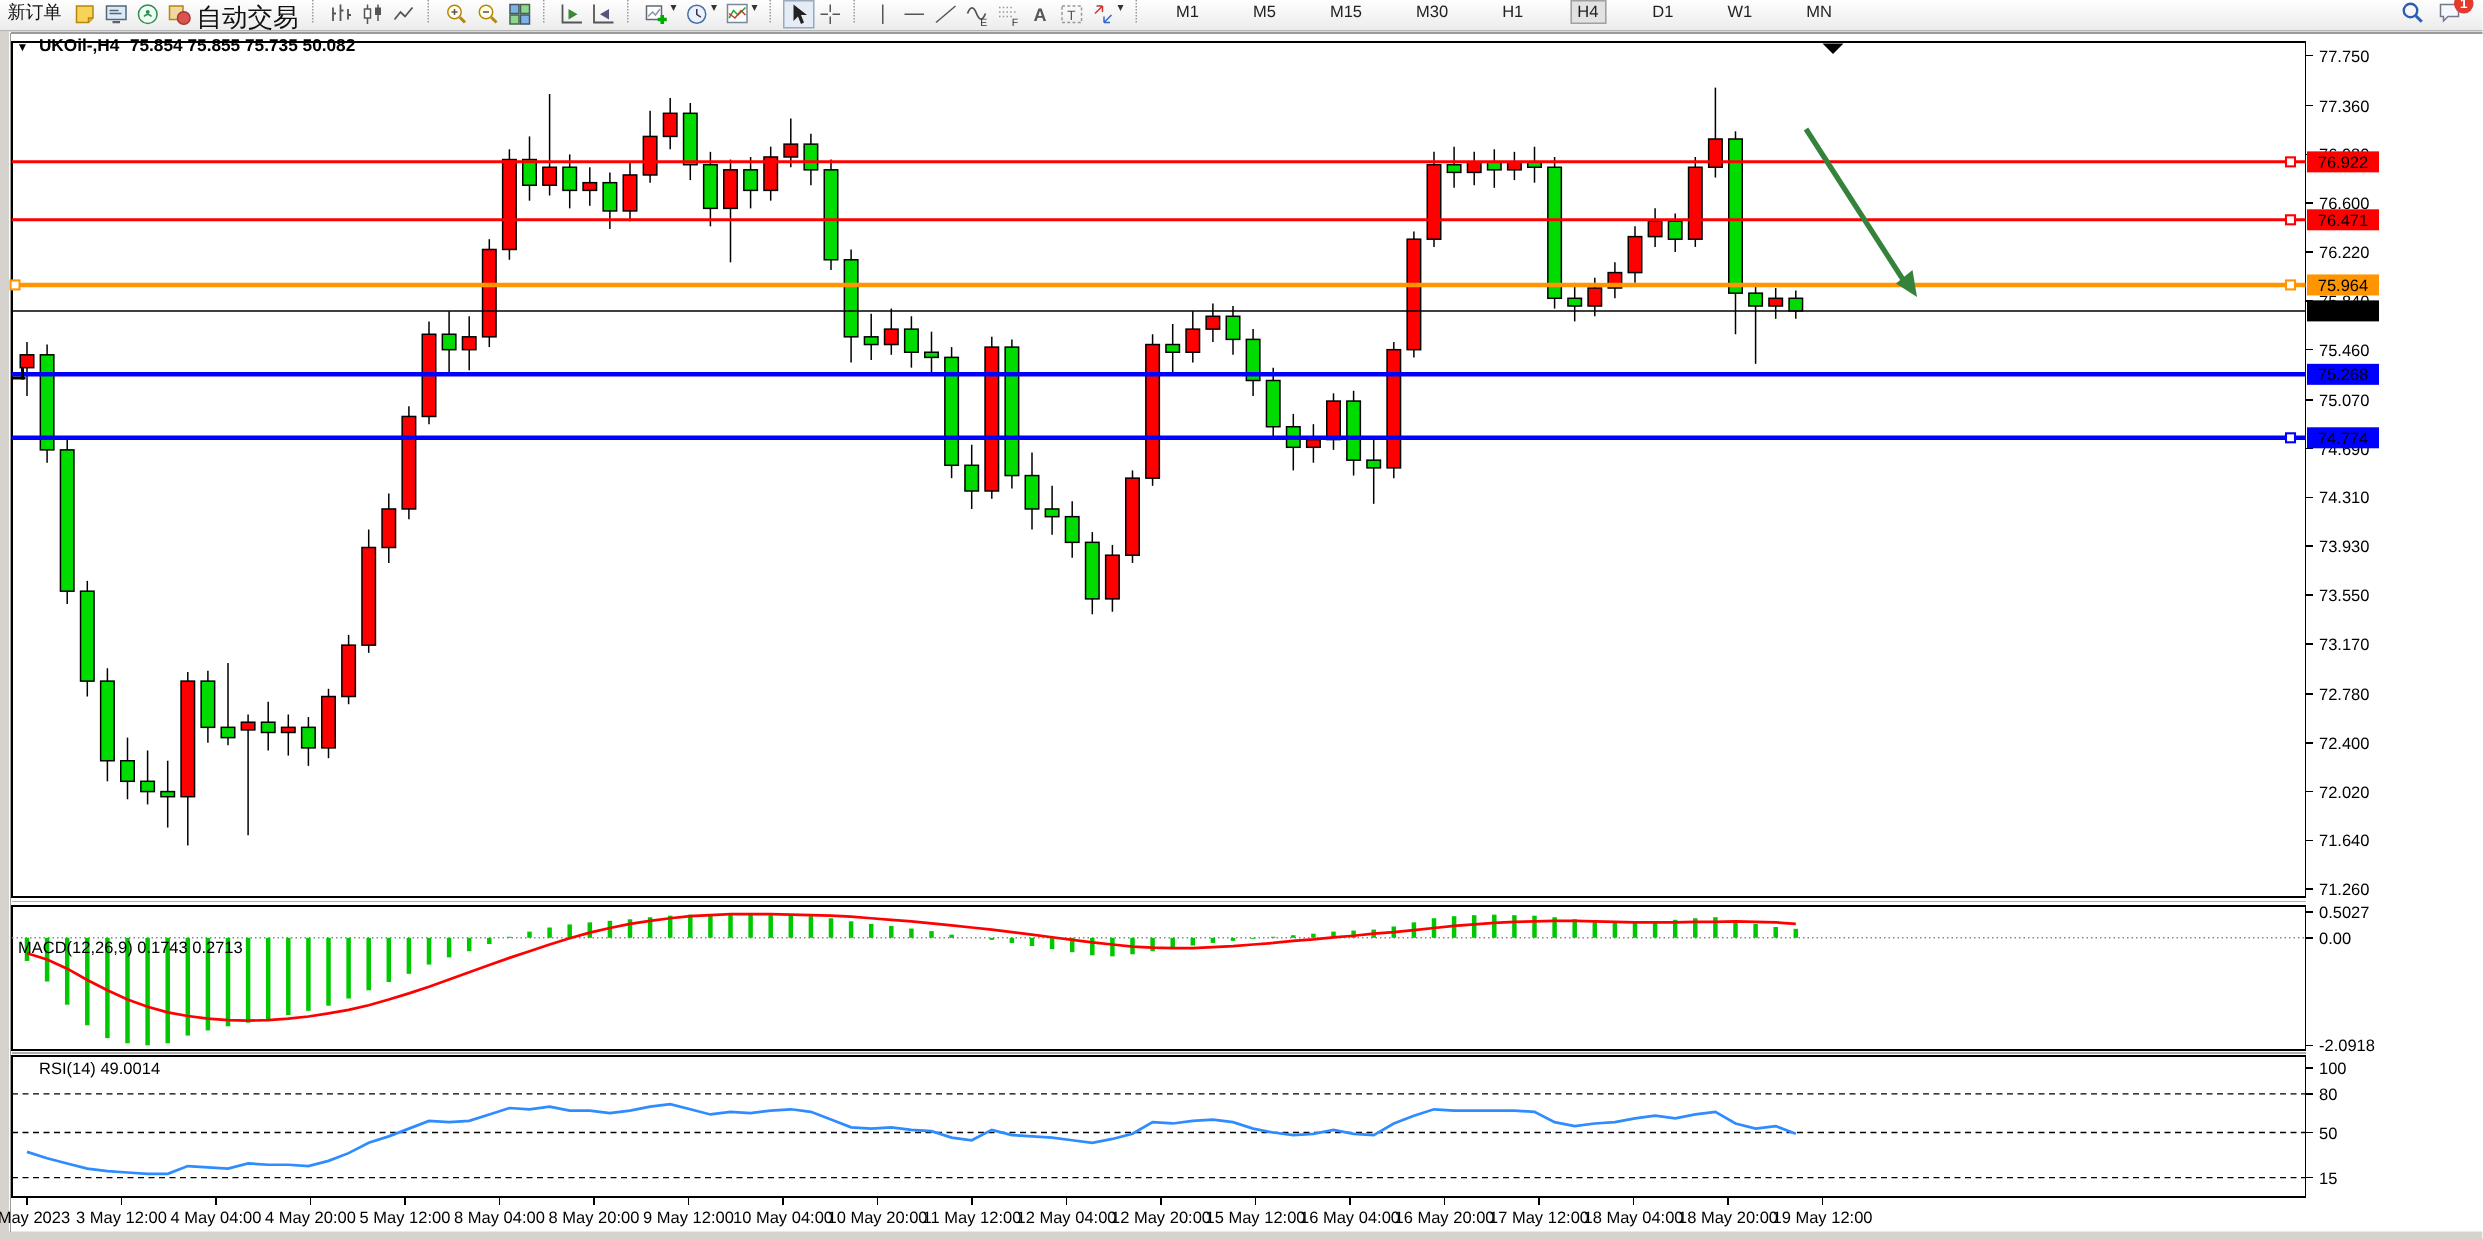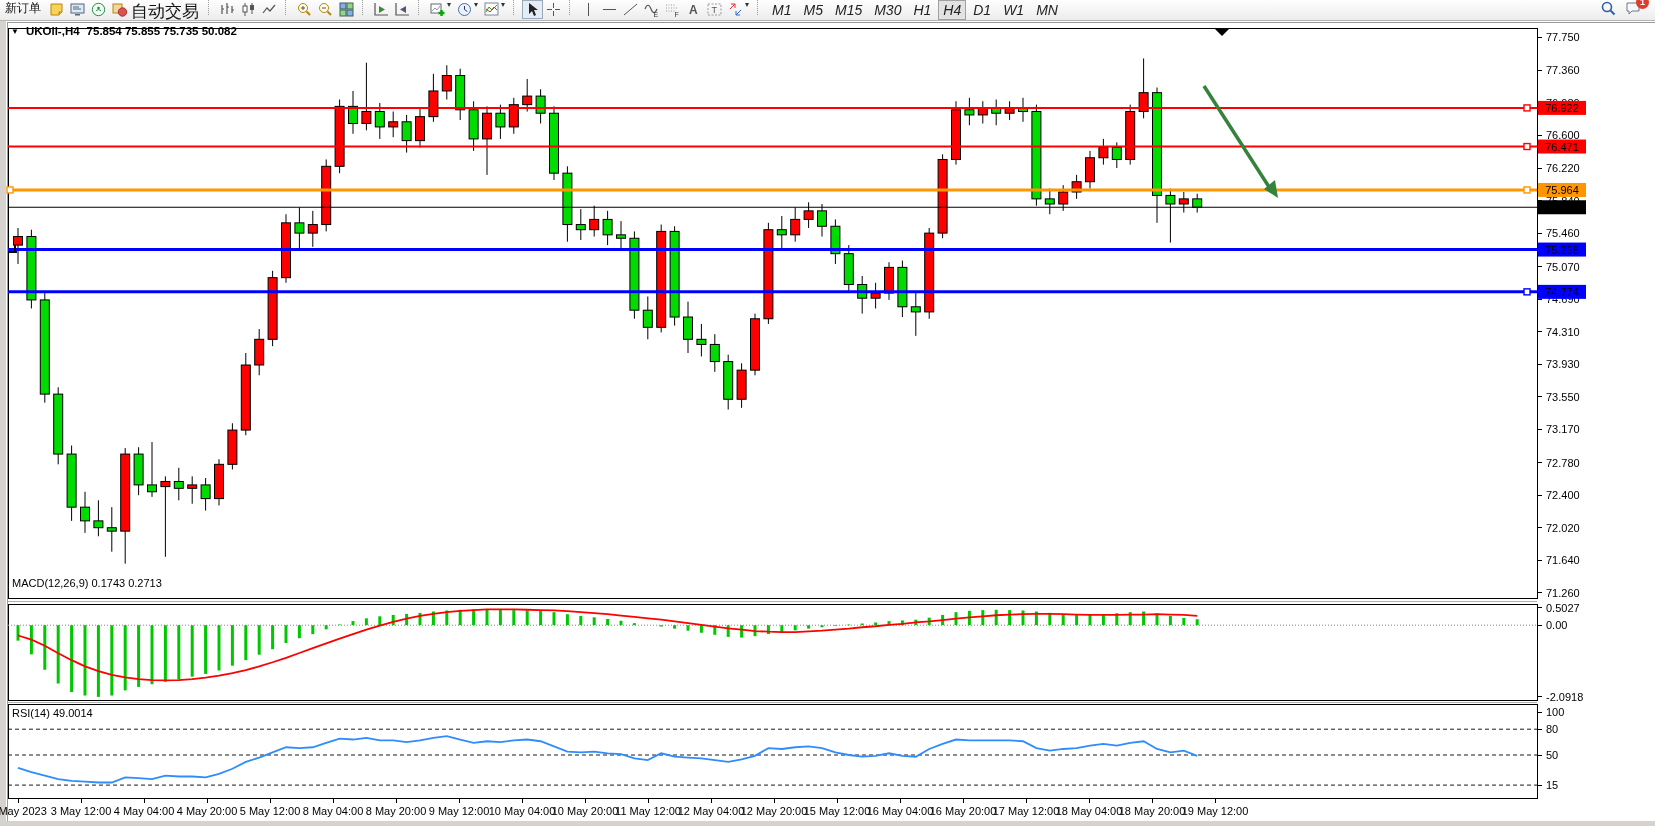--- a/index.html
+++ b/index.html
@@ -4,32 +4,32 @@
 <style>
   html,body{margin:0;padding:0;}
   body{width:1655px;height:826px;overflow:hidden;background:#fff;font-family:"Liberation Sans",sans-serif;position:relative;}
   #toolbar{position:absolute;top:0;left:0;width:1655px;height:21px;background:linear-gradient(#fefefe,#ececec);border-bottom:1px solid #b5b5b5;display:flex;align-items:flex-start;padding:0 3px;box-sizing:border-box;z-index:5;}
   .tbtn{font-size:12px;color:#111;padding:0 5px 0 2px;white-space:nowrap;cursor:default;}
   .ticon{width:21px;height:19px;display:flex;align-items:center;justify-content:center;}
   .ticon.active{background:#e6ecf5;border:1px solid #9ab;box-sizing:border-box;}
   .ticonlbl{font-size:17px;color:#111;margin:0 4px 0 1px;white-space:nowrap;}
   .caret{font-size:8px;color:#333;margin:0 3px 0 -1px;}
   .sep{width:4px;height:15px;border-left:1px dotted #9a9a9a;margin:0 4px 0 5px;}
-  .tf{font-size:14px;color:#222;padding:2px 5px;margin:0 1px;cursor:default;font-style:italic;}
+  .tf{font-size:11px;color:#222;padding:2px 5px;margin:0 13px;cursor:default;}
   .tf.active{background:#e2e2e2;border:1px solid #a0a0a0;padding:1px 4px;}
   .toolbar-right{margin-left:auto;display:flex;align-items:center;gap:8px;padding-right:10px;}
   .chat-wrap{position:relative;}
   .nbadge{position:absolute;top:-4px;right:-7px;background:#e23b2e;color:#fff;font-size:9px;font-weight:bold;border-radius:50%;width:13px;height:13px;line-height:13px;text-align:center;}
   #chart{position:absolute;top:0;left:0;z-index:1;}
   #chart text{font-family:"Liberation Sans",sans-serif;font-size:11px;fill:#000;}
   .overlay{position:absolute;z-index:3;font-size:11px;color:#000;white-space:nowrap;}
   .chart-title{top:25px;left:11px;font-weight:bold;font-size:11.5px;display:flex;gap:7px;align-items:center;}
   .chart-title .tri{font-size:8px;}
-  .macd-label{top:577px;left:12px;}
-  .rsi-label{top:707px;left:12px;}
+  .macd-label{top:626px;left:12px;}
+  .rsi-label{top:707px;left:26px;}
 </style>
 </head>
 <body>
 
 <div id="toolbar">
     <span class="tbtn">新订单</span>
     <span class="ticon">
       <svg width="17" height="17" viewBox="0 0 17 17" xmlns="http://www.w3.org/2000/svg">
         <path d="M3,3h11v8l-3,3H3z" fill="#F7D358" stroke="#B8860B"></path>
         <path d="M11,14v-3h3" fill="#E2B93C" stroke="#B8860B"></path>

